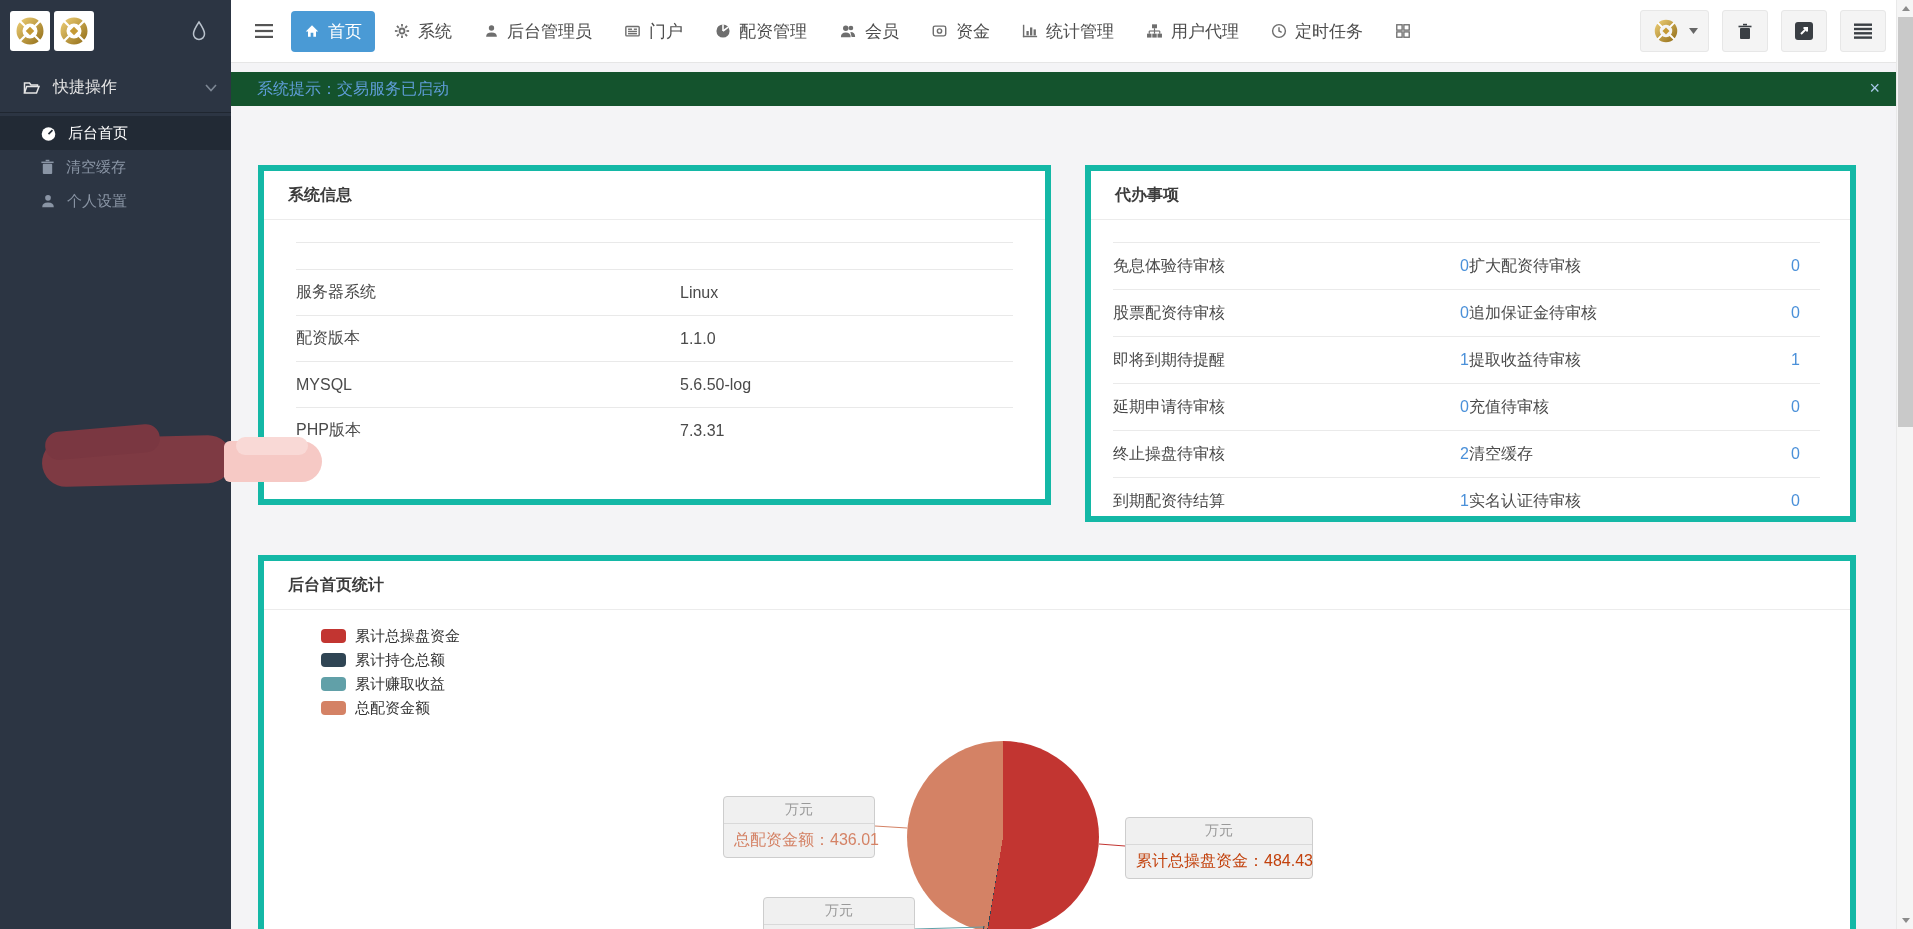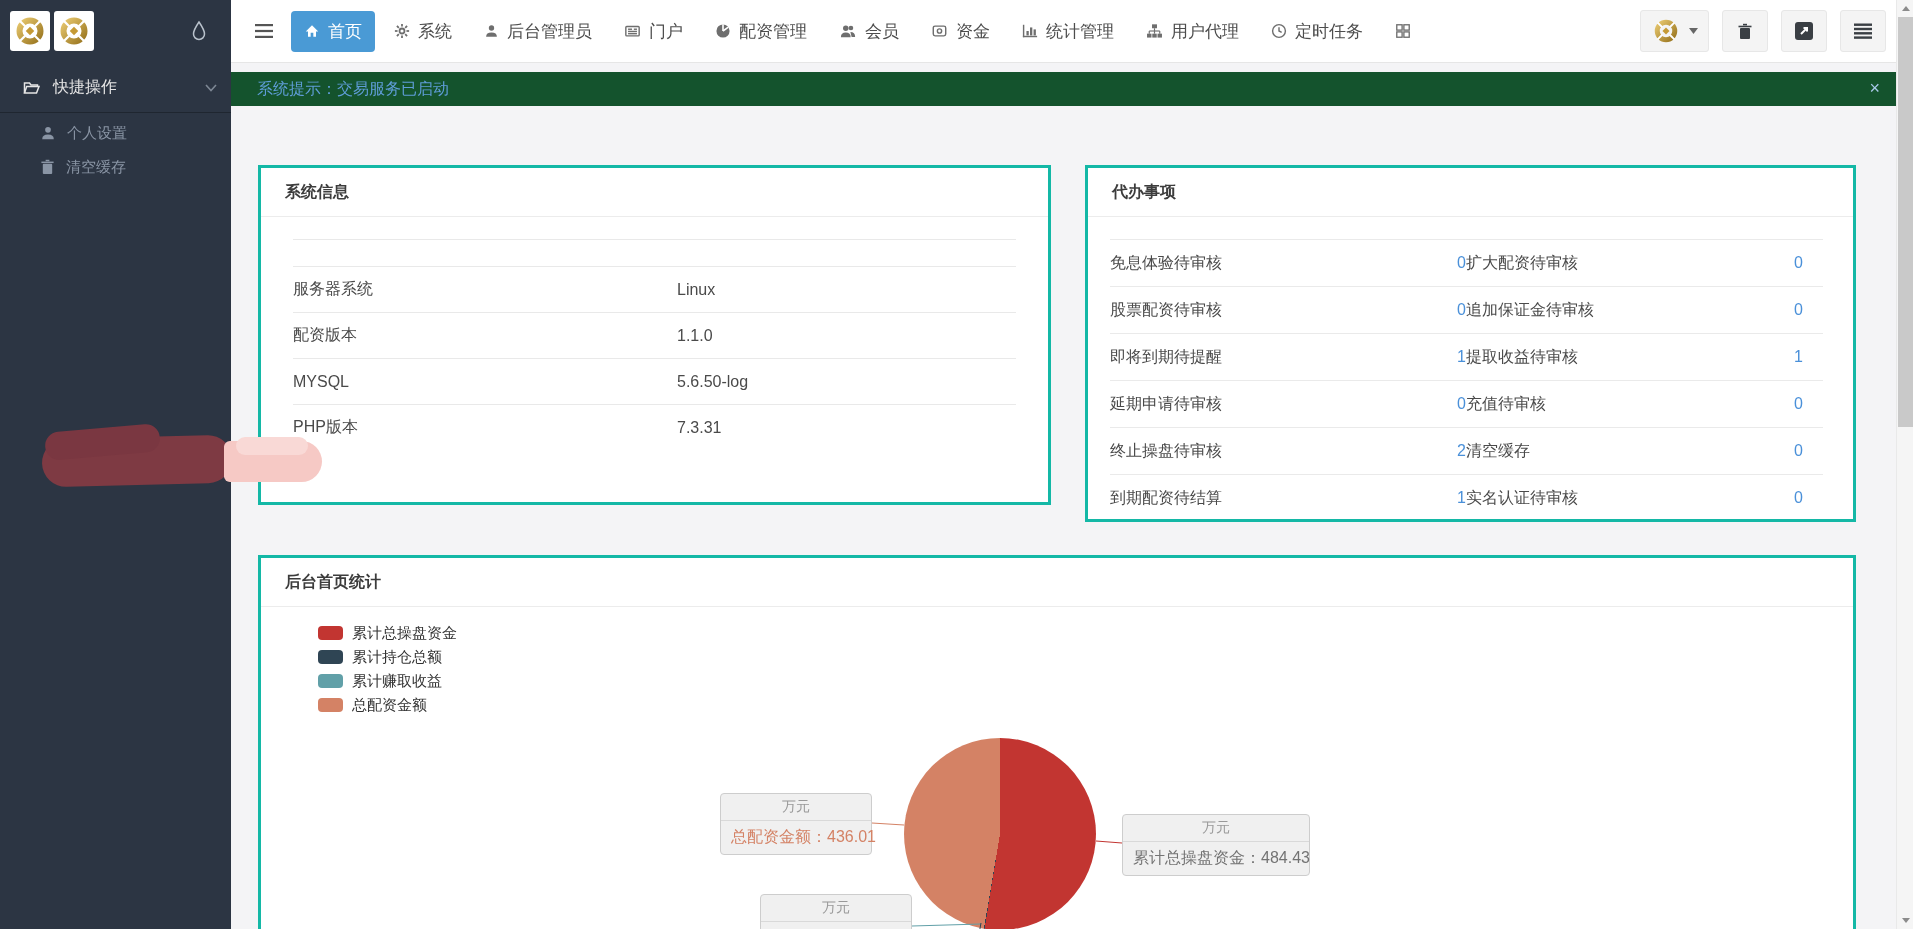--- a/index.html
+++ b/index.html
@@ -34,21 +34,21 @@
   .tool-btn{height:40px;min-width:44px;background:#f4f4f4;border:1px solid #e7e7e7;border-radius:3px;
             display:flex;align-items:center;justify-content:center;gap:8px;cursor:pointer;color:#3a3f44;}
   .avatar-btn{padding:0 10px;}
 
   
   .alert{position:absolute;left:231px;top:72px;width:1665px;height:34px;background:#14532d;
          display:flex;align-items:center;padding-left:26px;box-sizing:border-box;font-size:16px;z-index:3;}
   .alert-close{position:absolute;right:16px;top:6px;font-size:18px;color:#a9c9e9;cursor:pointer;}
 
   
-  .panel{position:absolute;background:#fff;border:3px solid #14b8a6;box-sizing:border-box;z-index:2;}
+  .panel{position:absolute;background:#fff;border:6px solid #14b8a6;box-sizing:border-box;z-index:2;}
   .panel-header{height:48px;display:flex;align-items:center;padding:0 24px;border-bottom:1px solid #ececec;}
   .panel-title{font-size:16px;font-weight:bold;color:#3c3c3c;}
 
   .sys-panel{left:258px;top:165px;width:793px;height:340px;}
   .sys-table{margin:22px 32px 0 32px;}
   .sys-row{display:flex;align-items:center;height:45px;border-top:1px solid #e9e9e9;font-size:16px;color:#4a4a4a;}
   .sys-row.empty{height:26px;}
   .sys-row .sys-label{width:384px;}
 
   .todo-panel{left:1085px;top:165px;width:771px;height:357px;}
@@ -144,38 +144,47 @@
       </span>
       <span class="grp-label">快捷操作</span>
       <span>
         <svg width="12" height="8" viewBox="0 0 12 8" fill="none" stroke="#7d8794" stroke-width="1.6">
           <polyline points="1,1 6,6.5 11,1"></polyline>
         </svg>
       </span>
     </div>
 
     <nav class="menu">
-      <div class="menu-item">
+      <div class="menu-item active">
         <span>
-          <svg width="16" height="16" viewBox="0 0 18 18" fill="currentColor">
-            <circle cx="9" cy="5.4" r="3.2"></circle>
-              <path d="M2.5 16 Q2.5 10.8 9 10.8 Q15.5 10.8 15.5 16 Z"></path>
-            </svg>
-        </span>
-        <span>个人设置</span>
+          <svg width="17" height="17" viewBox="0 0 18 18">
+              <circle cx="9" cy="9.6" r="7.2" fill="currentColor"></circle>
+            <line x1="9" y1="9.6" x2="13.2" y2="5.4" stroke="#222a35" stroke-width="1.8"></line>
+            </svg>
+        </span>
+        <span>后台首页</span>
       </div>
       <div class="menu-item">
         <span>
           <svg width="15" height="16" viewBox="0 0 16 17" fill="currentColor">
             <rect x="3" y="5" width="10" height="11" rx="1"></rect>
               <rect x="1.5" y="2.7" width="13" height="1.6"></rect>
             <rect x="6" y="0.8" width="4" height="1.6"></rect>
             </svg>
         </span>
         <span>清空缓存</span>
+      </div>
+      <div class="menu-item">
+        <span>
+          <svg width="16" height="16" viewBox="0 0 18 18" fill="currentColor">
+            <circle cx="9" cy="5.4" r="3.2"></circle>
+              <path d="M2.5 16 Q2.5 10.8 9 10.8 Q15.5 10.8 15.5 16 Z"></path>
+            </svg>
+        </span>
+        <span>个人设置</span>
       </div>
     </nav>
   </aside>
 
   <header class="topnav">
     <span class="burger">
       <svg width="18" height="16" viewBox="0 0 18 16" fill="currentColor">
         <rect y="1" width="18" height="2.2"></rect>
           <rect y="6.9" width="18" height="2.2"></rect>
           <rect y="12.8" width="18" height="2.2"></rect>
@@ -460,21 +469,21 @@
       </svg>
 
       <div class="tip-box tip1">
         <div class="tip-head">万元</div>
         <div class="tip-row" style="color: rgb(212, 130, 101);">
           <span>总配资金额：</span><span>436.01</span>
         </div>
       </div>
       <div class="tip-box tip2">
         <div class="tip-head">万元</div>
-        <div class="tip-row" style="color: #737373;">
+        <div class="tip-row" style="color: #c2410c;">
           <span>累计总操盘资金：</span><span>484.43</span>
         </div>
       </div>
       <div class="tip-box tip3">
         <div class="tip-head">万元</div>
         <div class="tip-row" style="color: rgb(97, 160, 168);">
           <span>累计赚取收益：</span><span>0.00</span>
         </div>
       </div>
 

